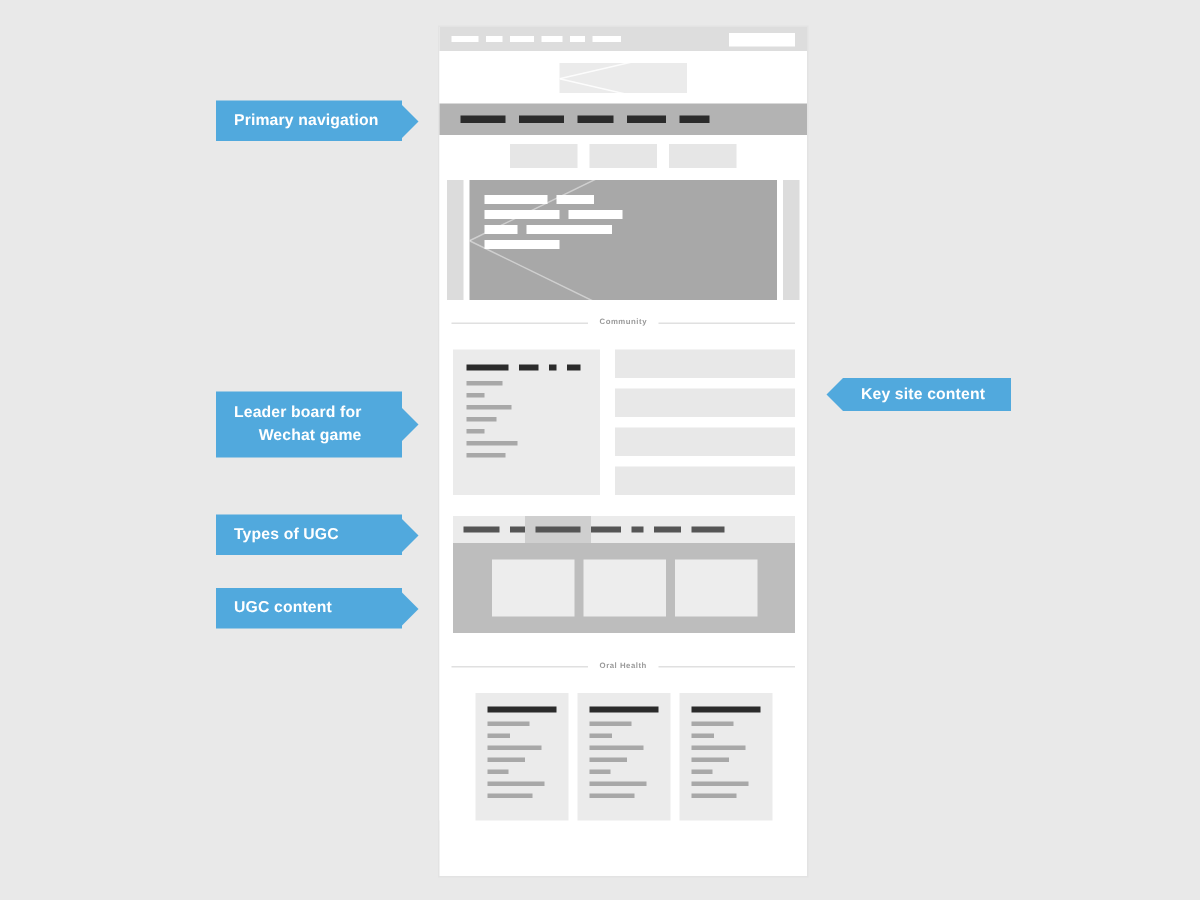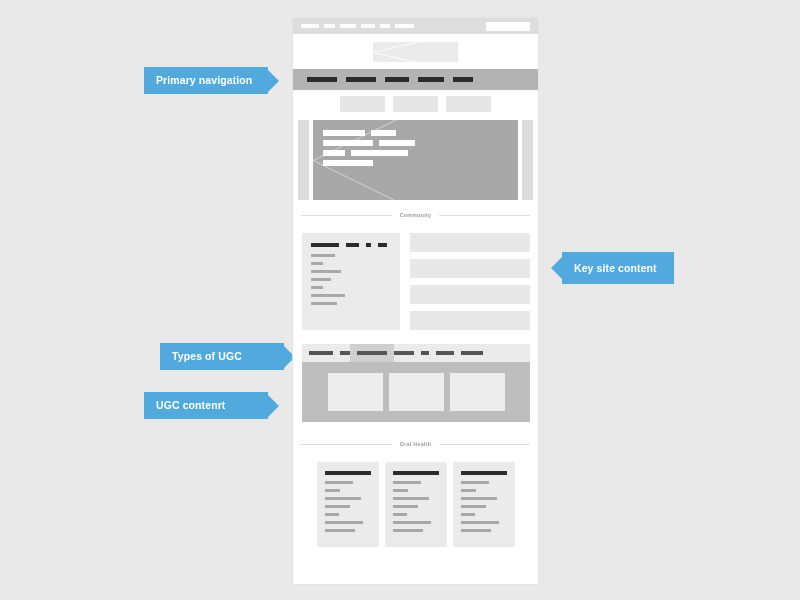--- a/index.html
+++ b/index.html
@@ -177,31 +177,35 @@
 </head>
 <body>
 
 <div id="stage">
 
   <div class="callout point-right" style="left:144px; top:67px; width:124px; height:27px;">
     <span class="ctxt">Primary navigation</span>
   </div>
 
 
-
-  <div class="callout point-right" style="left:144px; top:343px; width:124px; height:27px;margin-left:16px;">
+  <div class="callout point-right" style="left:144px; top:261px; width:124px; height:44px;">
+    <span class="ctxt">Leader board for
+Wechat game</span>
+  </div>
+
+  <div class="callout point-right" style="left:144px; top:343px; width:124px; height:27px;">
     <span class="ctxt">Types of UGC</span>
   </div>
 
   <div class="callout point-right" style="left:144px; top:392px; width:124px; height:27px;">
-    <span class="ctxt">UGC contenrt</span>
-  </div>
-
-
-  <div class="callout point-left" style="left:562px; top:252px; width:112px; height:32px;">
+    <span class="ctxt">UGC content</span>
+  </div>
+
+
+  <div class="callout point-left" style="left:562px; top:252px; width:112px; height:22px;">
     <span class="ctxt">Key site content</span>
   </div>
 
   <div id="page">
 
     <div class="utilbar">
       <div class="util-links">
         <span class="util-link" style="width:18px"></span>
         <span class="util-link" style="width:11px"></span>
         <span class="util-link" style="width:16px"></span>

